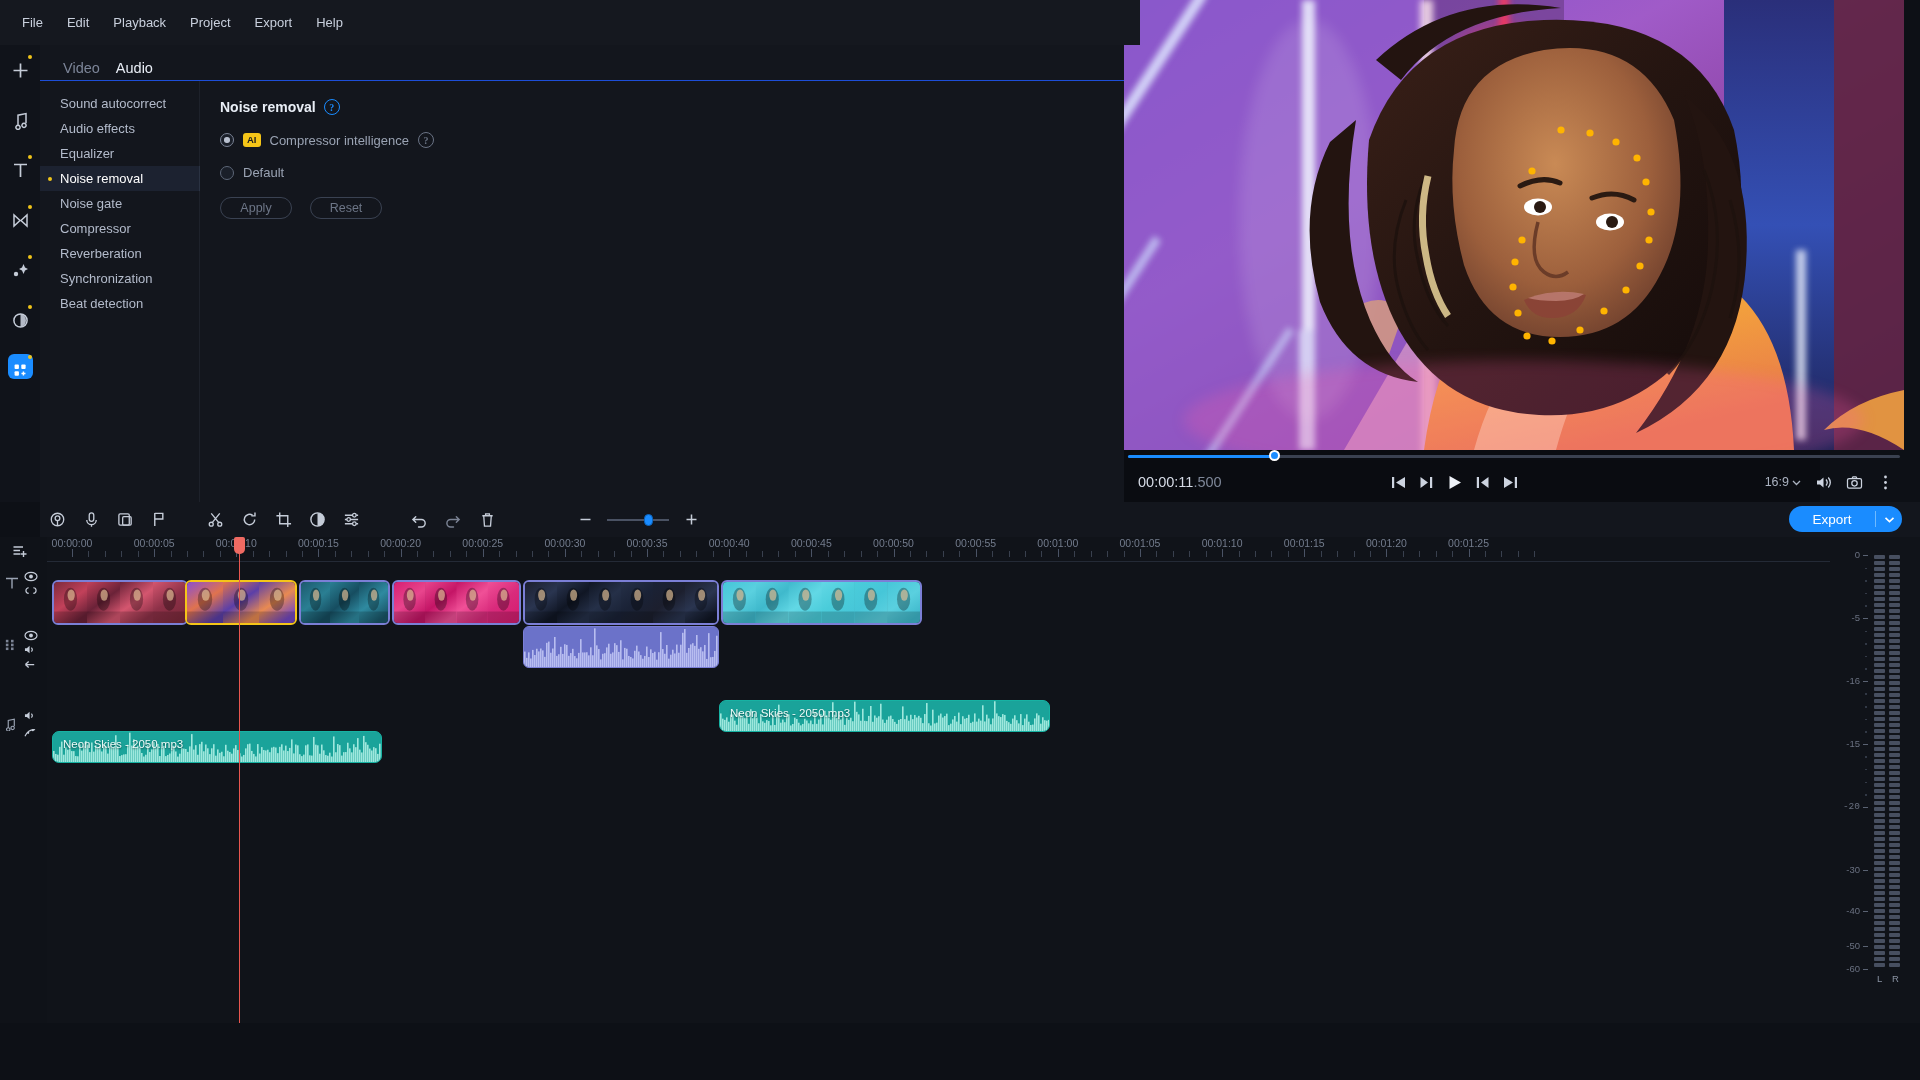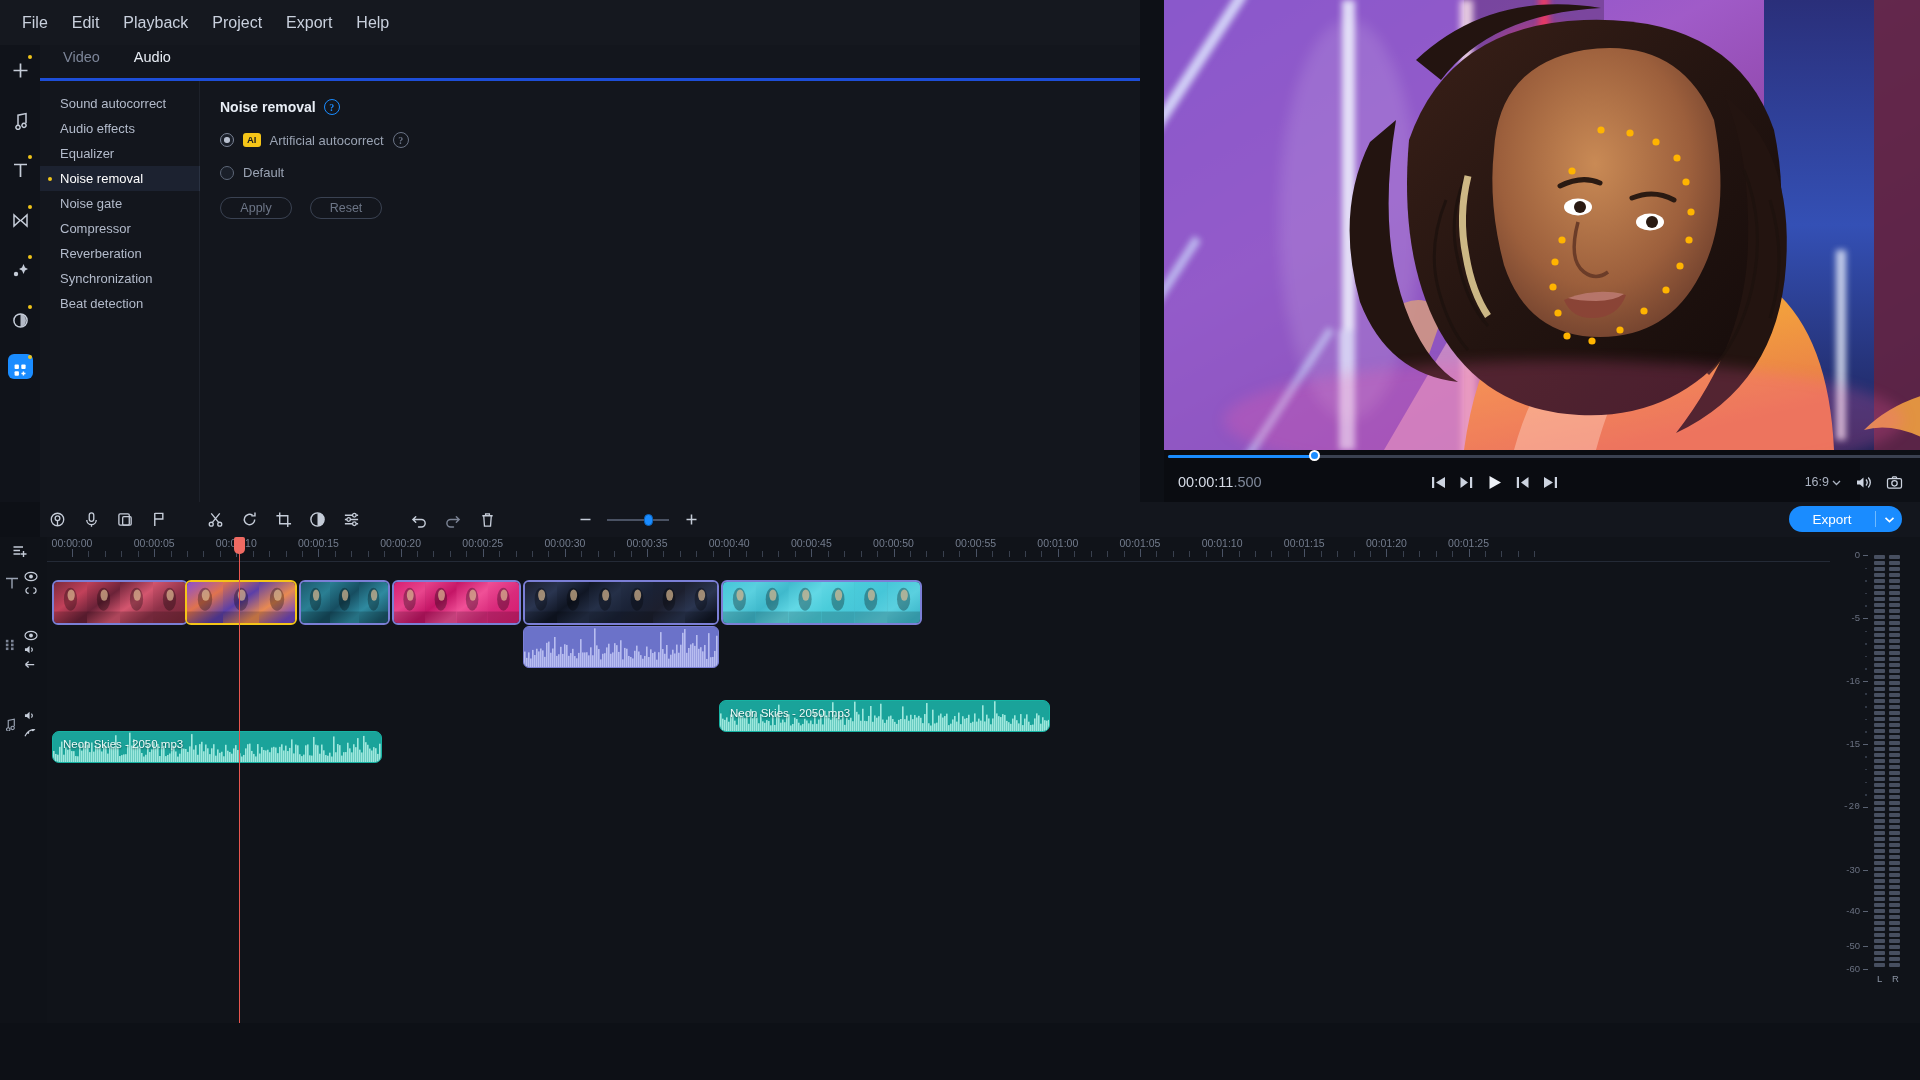--- a/index.html
+++ b/index.html
@@ -12,21 +12,21 @@
   }
   .app { position:relative; width:1920px; height:1080px; }
 
   
   .menubar {
     position:absolute; left:0; top:0; width:1140px; height:45px;
     background:#15181f; display:flex; align-items:center; padding-left:10px;
     z-index:6;
   }
   .menubar .mi {
-    font-size:16px; color:#c9d0dd; padding:6px 12px; border-radius:3px; cursor:default;
+    font-size:13px; color:#c9d0dd; padding:6px 12px; border-radius:3px; cursor:default;
   }
 
   
   .rail {
     position:absolute; left:0; top:45px; width:40px; height:457px;
     background:#10131a; z-index:5;
   }
   .railbtn {
     position:relative; width:40px; height:50px;
     display:flex; align-items:center; justify-content:center; cursor:pointer;
@@ -42,22 +42,22 @@
     display:flex; align-items:center; justify-content:center;
   }
   .railbtn.active svg { position:relative; z-index:2; width:15px; height:15px; }
 
   
   .panel {
     position:absolute; left:40px; top:45px; width:1100px; height:457px;
     background:#13161d; z-index:4;
   }
   .tabs {
-    height:36px; display:flex; align-items:flex-start; padding-left:15px;
-    gap:18px; border-bottom:3px solid #1d4ed8;
+    height:36px; display:flex; align-items:flex-end; padding-left:15px;
+    border-bottom:1px solid #1d4ed8;
   }
   .tab { font-size:14.5px; color:#7c8598; padding:4px 8px; cursor:pointer; }
   .tab.active { color:#e8edf5; }
 
   .panelbody { display:flex; height:421px; }
   .sidelist {
     width:160px; padding-top:10px; border-right:1px solid #1d212a; height:100%;
   }
   .sli {
     position:relative; height:25px; display:flex; align-items:center;
@@ -103,21 +103,21 @@
   .rlabel { font-size:13px; color:#9aa3b3; }
 
   .btnrow { display:flex; gap:18px; margin-top:4px;align-items:flex-end; }
   .pbtn {
     min-width:72px; height:22px; border:1px solid #3a4252; border-radius:11px;
     background:transparent; color:#6d7687; font-size:12.5px;
     display:flex; align-items:center; justify-content:center; cursor:pointer;
   }
 
   
-  .preview { position:absolute; left:1164px; top:0; width:696px; height:502px; background:#0a0c11; z-index:5; }
+  .preview { position:absolute; left:1124px; top:0; width:696px; height:502px; background:#0a0c11; z-index:5; }
   .pvideo { position:absolute; left:0; top:0; width:780px; height:450px; overflow:hidden; }
   .seekbar { position:absolute; left:0; top:450px; width:780px; height:12px; }
   .seektrack { position:absolute; left:4px; top:5px; width:772px; height:3px; background:#3a4150; border-radius:2px; }
   .seekfill { position:absolute; left:4px; top:5px; width:148px; height:3px; background:#1a8cff; border-radius:2px; }
   .seekknob {
     position:absolute; left:145px; top:0px; width:11px; height:11px; border-radius:50%;
     background:#1a8cff; border:2px solid #ffffff; cursor:pointer;
   }
   .pcontrols {
     position:absolute; left:0; top:462px; width:780px; height:40px;
@@ -290,21 +290,21 @@
         </div>
       <div class="content">
         <div class="ctitle">
           <span>Noise removal</span>
           <span class="hint">?</span>
         </div>
         <div id="options">
             <div class="radiorow">
               <div class="rd on"></div>
               <span class="aibadge">AI</span>
-              <span class="rlabel">Artificial autocorrect</span>
+              <span class="rlabel">Compressor intelligence</span>
               <span class="hint grey">?</span>
             </div>
             <div class="radiorow">
               <div class="rd"></div>
               <span class="rlabel">Default</span>
             </div>
           </div>
         <div class="btnrow">
           <div class="pbtn">Apply</div>
           <div class="pbtn">Reset</div>

